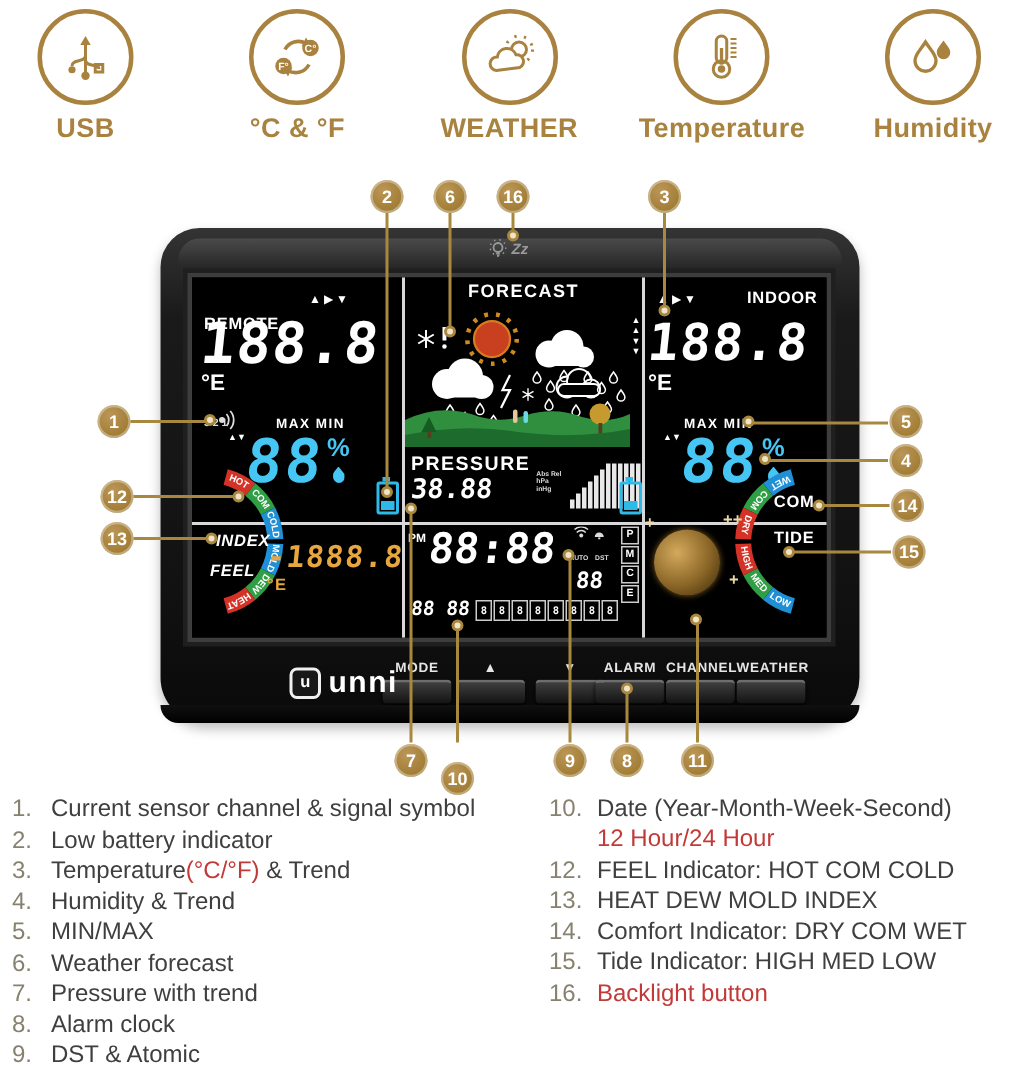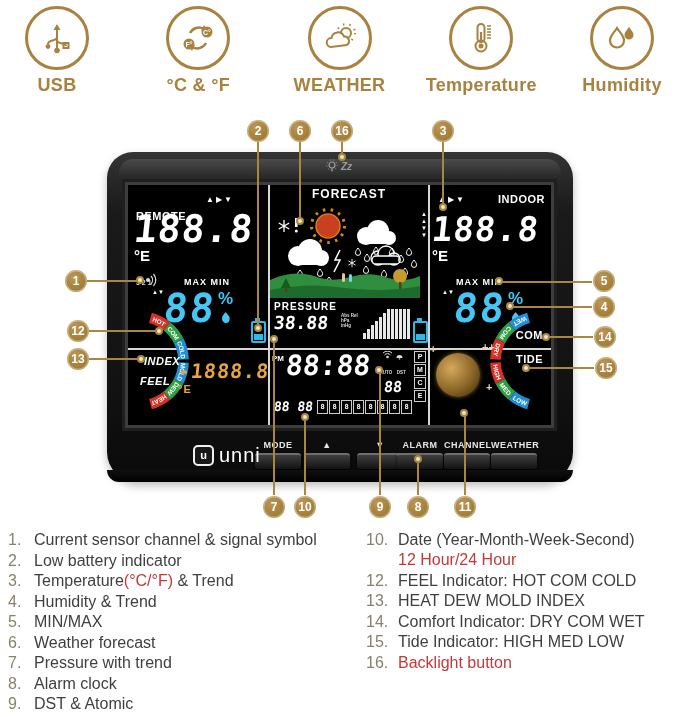--- a/index.html
+++ b/index.html
@@ -41,21 +41,21 @@
   .drop{display:inline-block;width:8px;height:11px;background:#45c6f4;
         border-radius:50% 50% 50% 50%/60% 60% 40% 40%;clip-path:polygon(50% 0,100% 45%,100% 100%,0 100%,0 45%);}
   .tinyarrows{display:inline-block;font-size:6px;line-height:6px;color:#fff;vertical-align:top;}
   .rf{font-size:7px;color:#ddd;font-weight:bold;}
   .gauge-label{position:absolute;color:#fff;font-weight:bold;font-style:italic;font-size:11px;letter-spacing:.5px;z-index:3;}
   .feeltemp{position:absolute;left:50px;top:174px;color:#e7a63e;font-size:20px;z-index:3;letter-spacing:1px;}
   .feelunit{color:#e7a63e;font-size:11px;font-weight:bold;vertical-align:top;}
   .battery{position:absolute;width:11px;height:18px;border:2px solid #2fb9e8;border-radius:2px;z-index:3;}
   .battery::before{content:"";position:absolute;left:2px;top:-5px;width:5px;height:3px;background:#2fb9e8;}
   .battery::after{content:"";position:absolute;left:1px;bottom:1px;right:1px;height:6px;background:#2fb9e8;}
-  .presslabel{font-size:10px;font-weight:bold;color:#fff;letter-spacing:1px;}
+  .presslabel{font-size:13px;font-weight:bold;color:#fff;letter-spacing:1px;}
   .pressval{color:#fff;font-size:18px;}
   .pressunits{font-size:4.5px;line-height:5px;color:#ddd;font-weight:bold;}
   .bars{display:flex;align-items:flex-end;gap:1px;height:30px;}
   .bars i{display:block;width:3px;background:#e8e8e8;}
   .clockrow{position:absolute;left:2px;top:166px;width:154px;display:flex;align-items:flex-start;}
   .ampm{font-size:8px;font-weight:bold;color:#fff;margin-top:3px;}
   .time{color:#fff;font-size:28px;line-height:30px;}
   .secs{color:#fff;font-size:15px;}
   .letters{display:flex;flex-direction:column;gap:1px;margin-left:2px;}
   .letters b{width:10px;height:10px;border:1px solid #ccc;color:#fff;font-size:7px;line-height:10px;text-align:center;}
@@ -70,21 +70,21 @@
   .chev{position:absolute;right:1px;top:26px;font-size:6px;line-height:7px;color:#fff;text-align:center;z-index:3;}
   .gsvg{position:absolute;z-index:2;}
   
   .btn-unit{position:absolute;width:46px;text-align:center;}
   .btn-label{font-size:9px;font-weight:bold;color:#e6e6e6;letter-spacing:.5px;margin-bottom:3px;}
   .btn-rect{height:14px;border-radius:3px;background:linear-gradient(#3e3e3e,#131313);
             border-top:2px solid #6e6e6e;box-shadow:0 2px 3px rgba(0,0,0,.8);}
   .brand{position:absolute;left:86px;top:292px;display:flex;align-items:center;gap:5px;}
   .brandbox{width:17px;height:17px;border:2px solid #f0f0f0;border-radius:5px;background:#181818;
             color:#fff;font-size:11px;font-weight:bold;text-align:center;line-height:16px;}
-  .brandname{color:#fff;font-size:20px;font-weight:normal;letter-spacing:1px;}
+  .brandname{color:#fff;font-size:20px;font-weight:bold;letter-spacing:1px;}
   
   .callout{position:absolute;width:22px;height:22px;border-radius:50%;z-index:6;
            background:radial-gradient(circle at 38% 32%,#bb9657,#a07c34 70%,#8d6c2c);
            box-shadow:inset 0 0 0 1.5px rgba(255,255,255,.35);
            color:#fff;font-size:12px;font-weight:bold;display:flex;align-items:center;justify-content:center;}
   .cline{position:absolute;background:#a8873f;z-index:5;}
   .cdot{position:absolute;width:8px;height:8px;border:2px solid #a8873f;border-radius:50%;background:#efe4c8;z-index:5;box-sizing:border-box;}
   
   .list{position:absolute;top:530px;left:0;width:679px;}
   .lcol{position:absolute;top:0;}
@@ -470,21 +470,21 @@
 
     <div class="callout" style="left:65px;top:270px;">1</div>
     <div class="callout" style="left:247px;top:120px;">2</div>
     <div class="callout" style="left:432px;top:120px;">3</div>
     <div class="callout" style="left:593px;top:296px;">4</div>
     <div class="callout" style="left:593px;top:270px;">5</div>
     <div class="callout" style="left:289px;top:120px;">6</div>
     <div class="callout" style="left:263px;top:496px;">7</div>
     <div class="callout" style="left:407px;top:496px;">8</div>
     <div class="callout" style="left:369px;top:496px;">9</div>
-    <div class="callout" style="left:294px;top:496px;">10</div>
+    <div class="callout" style="left:294px;top:508px;">10</div>
     <div class="callout" style="left:454px;top:496px;">11</div>
     <div class="callout" style="left:67px;top:320px;">12</div>
     <div class="callout" style="left:67px;top:348px;">13</div>
     <div class="callout" style="left:594px;top:326px;">14</div>
     <div class="callout" style="left:595px;top:357px;">15</div>
     <div class="callout" style="left:331px;top:120px;">16</div>
   </div>
 
   <div class="list">
     <div class="lcol lcol-left">

